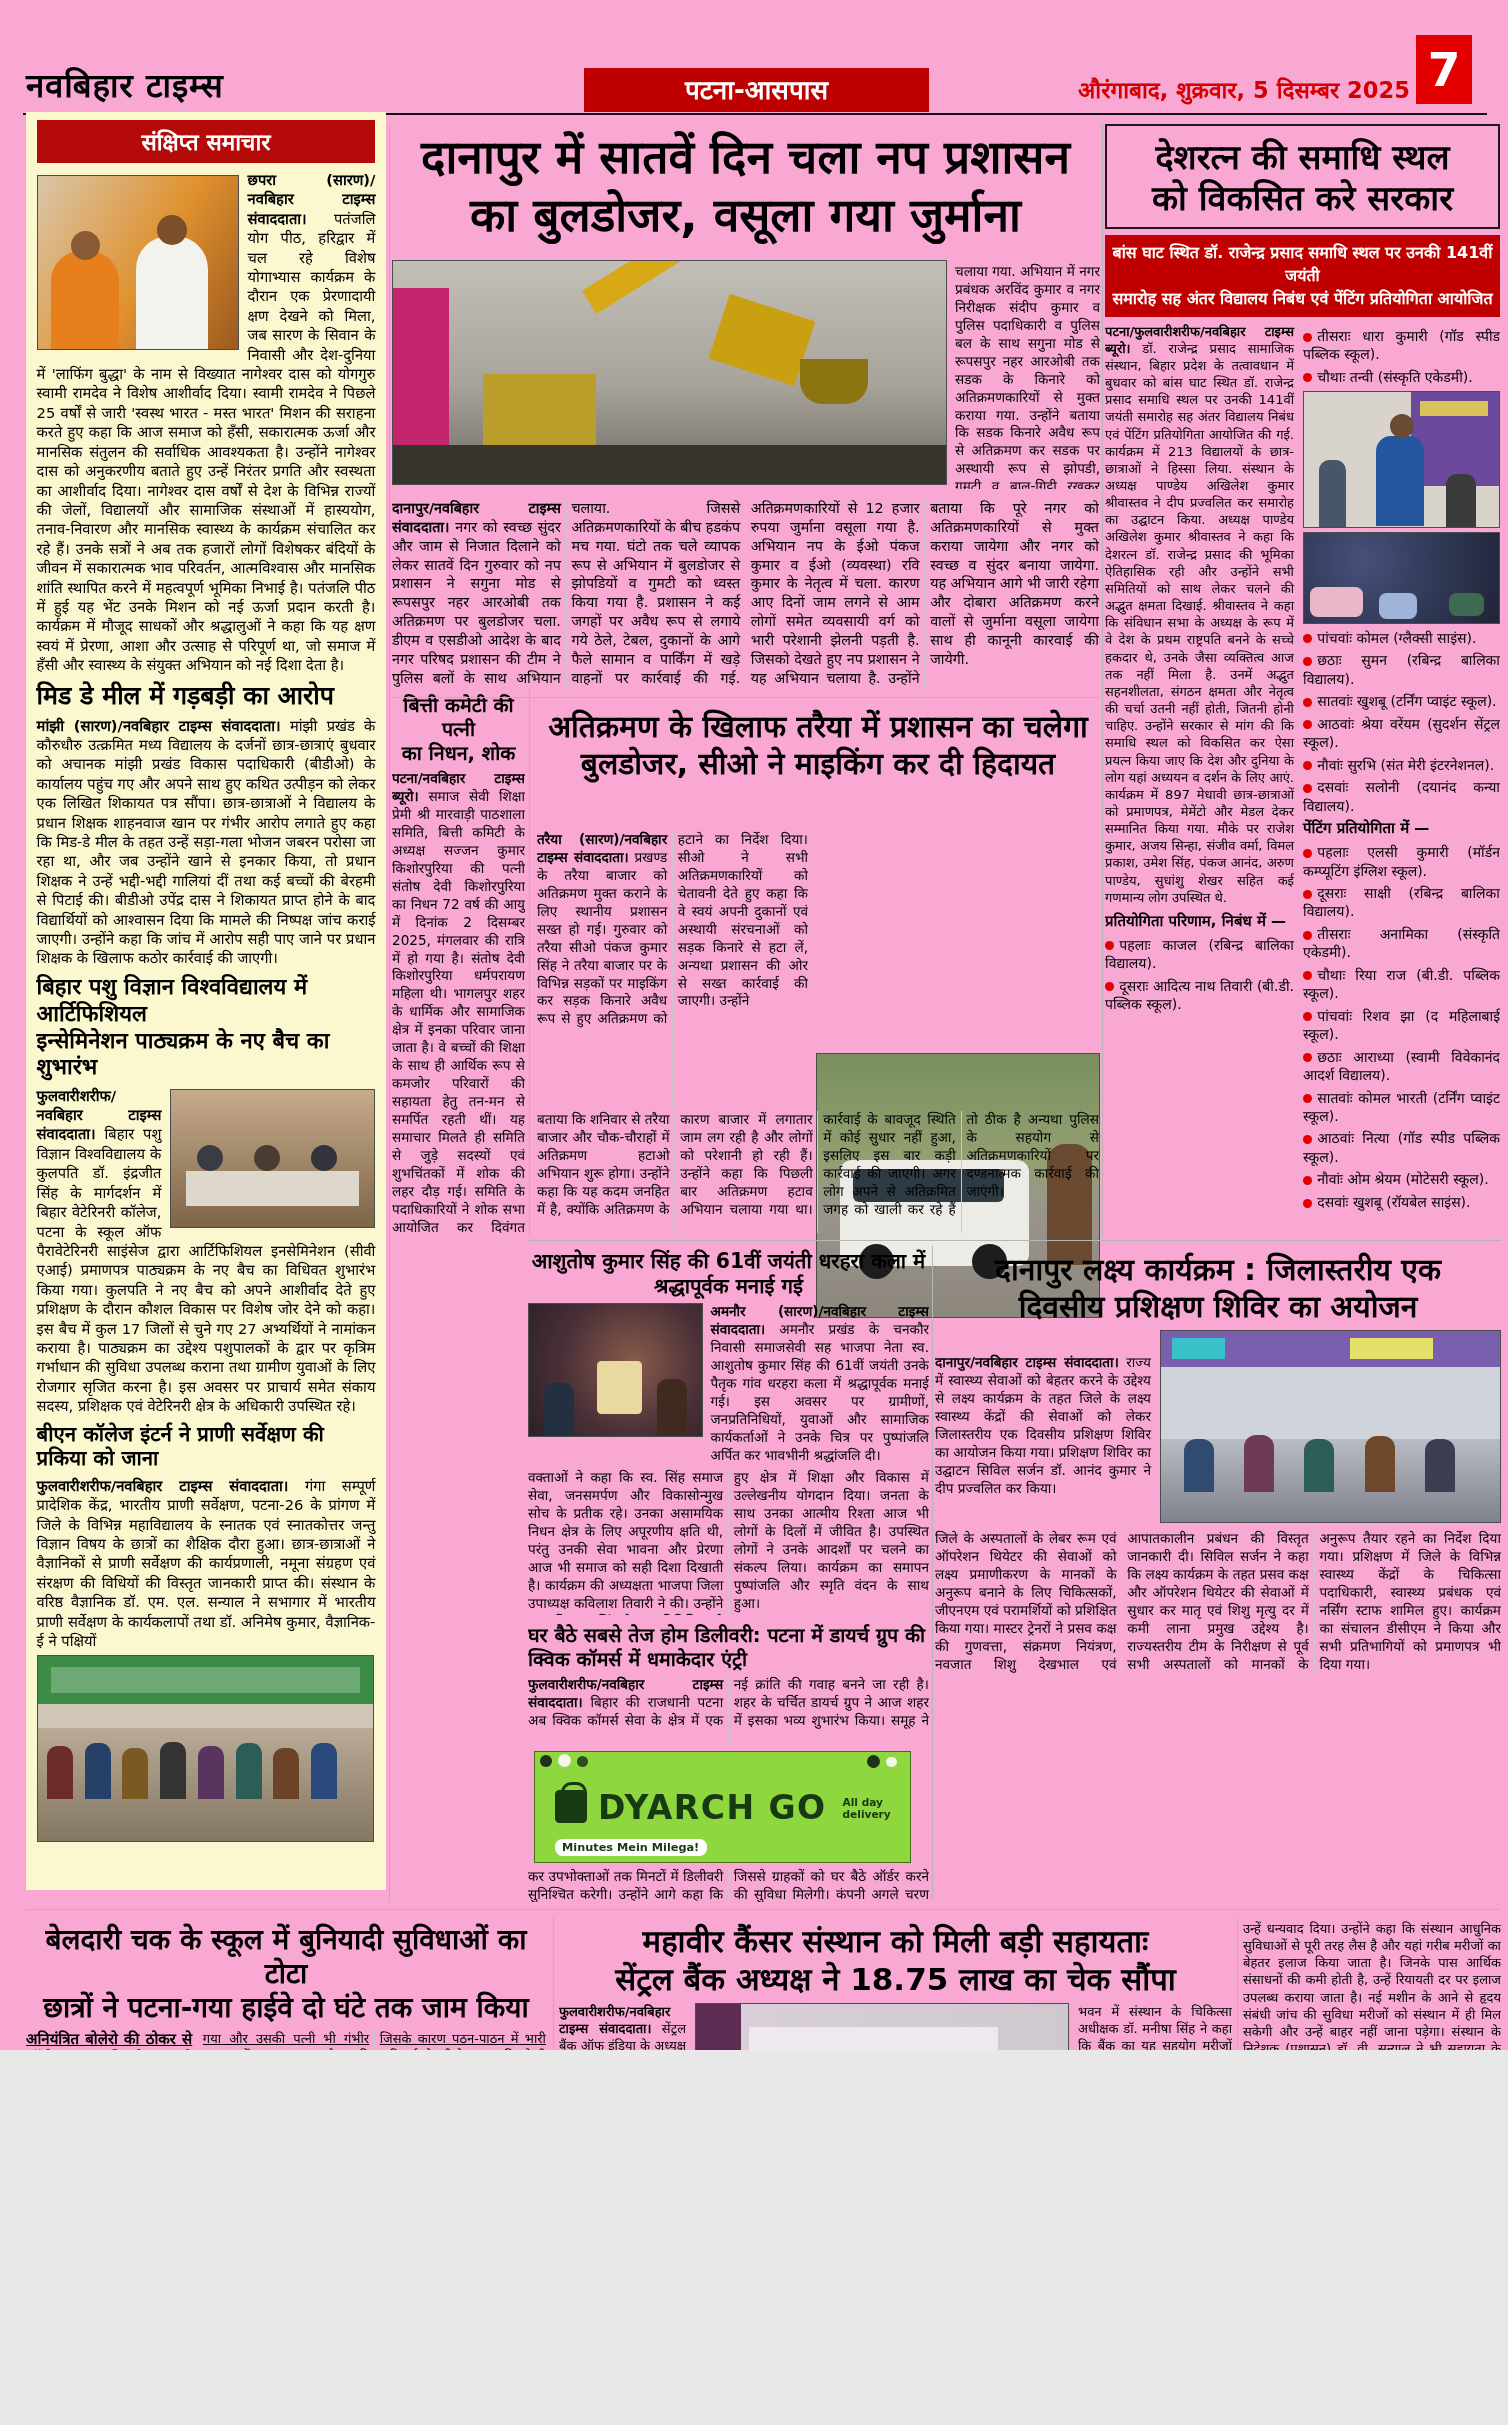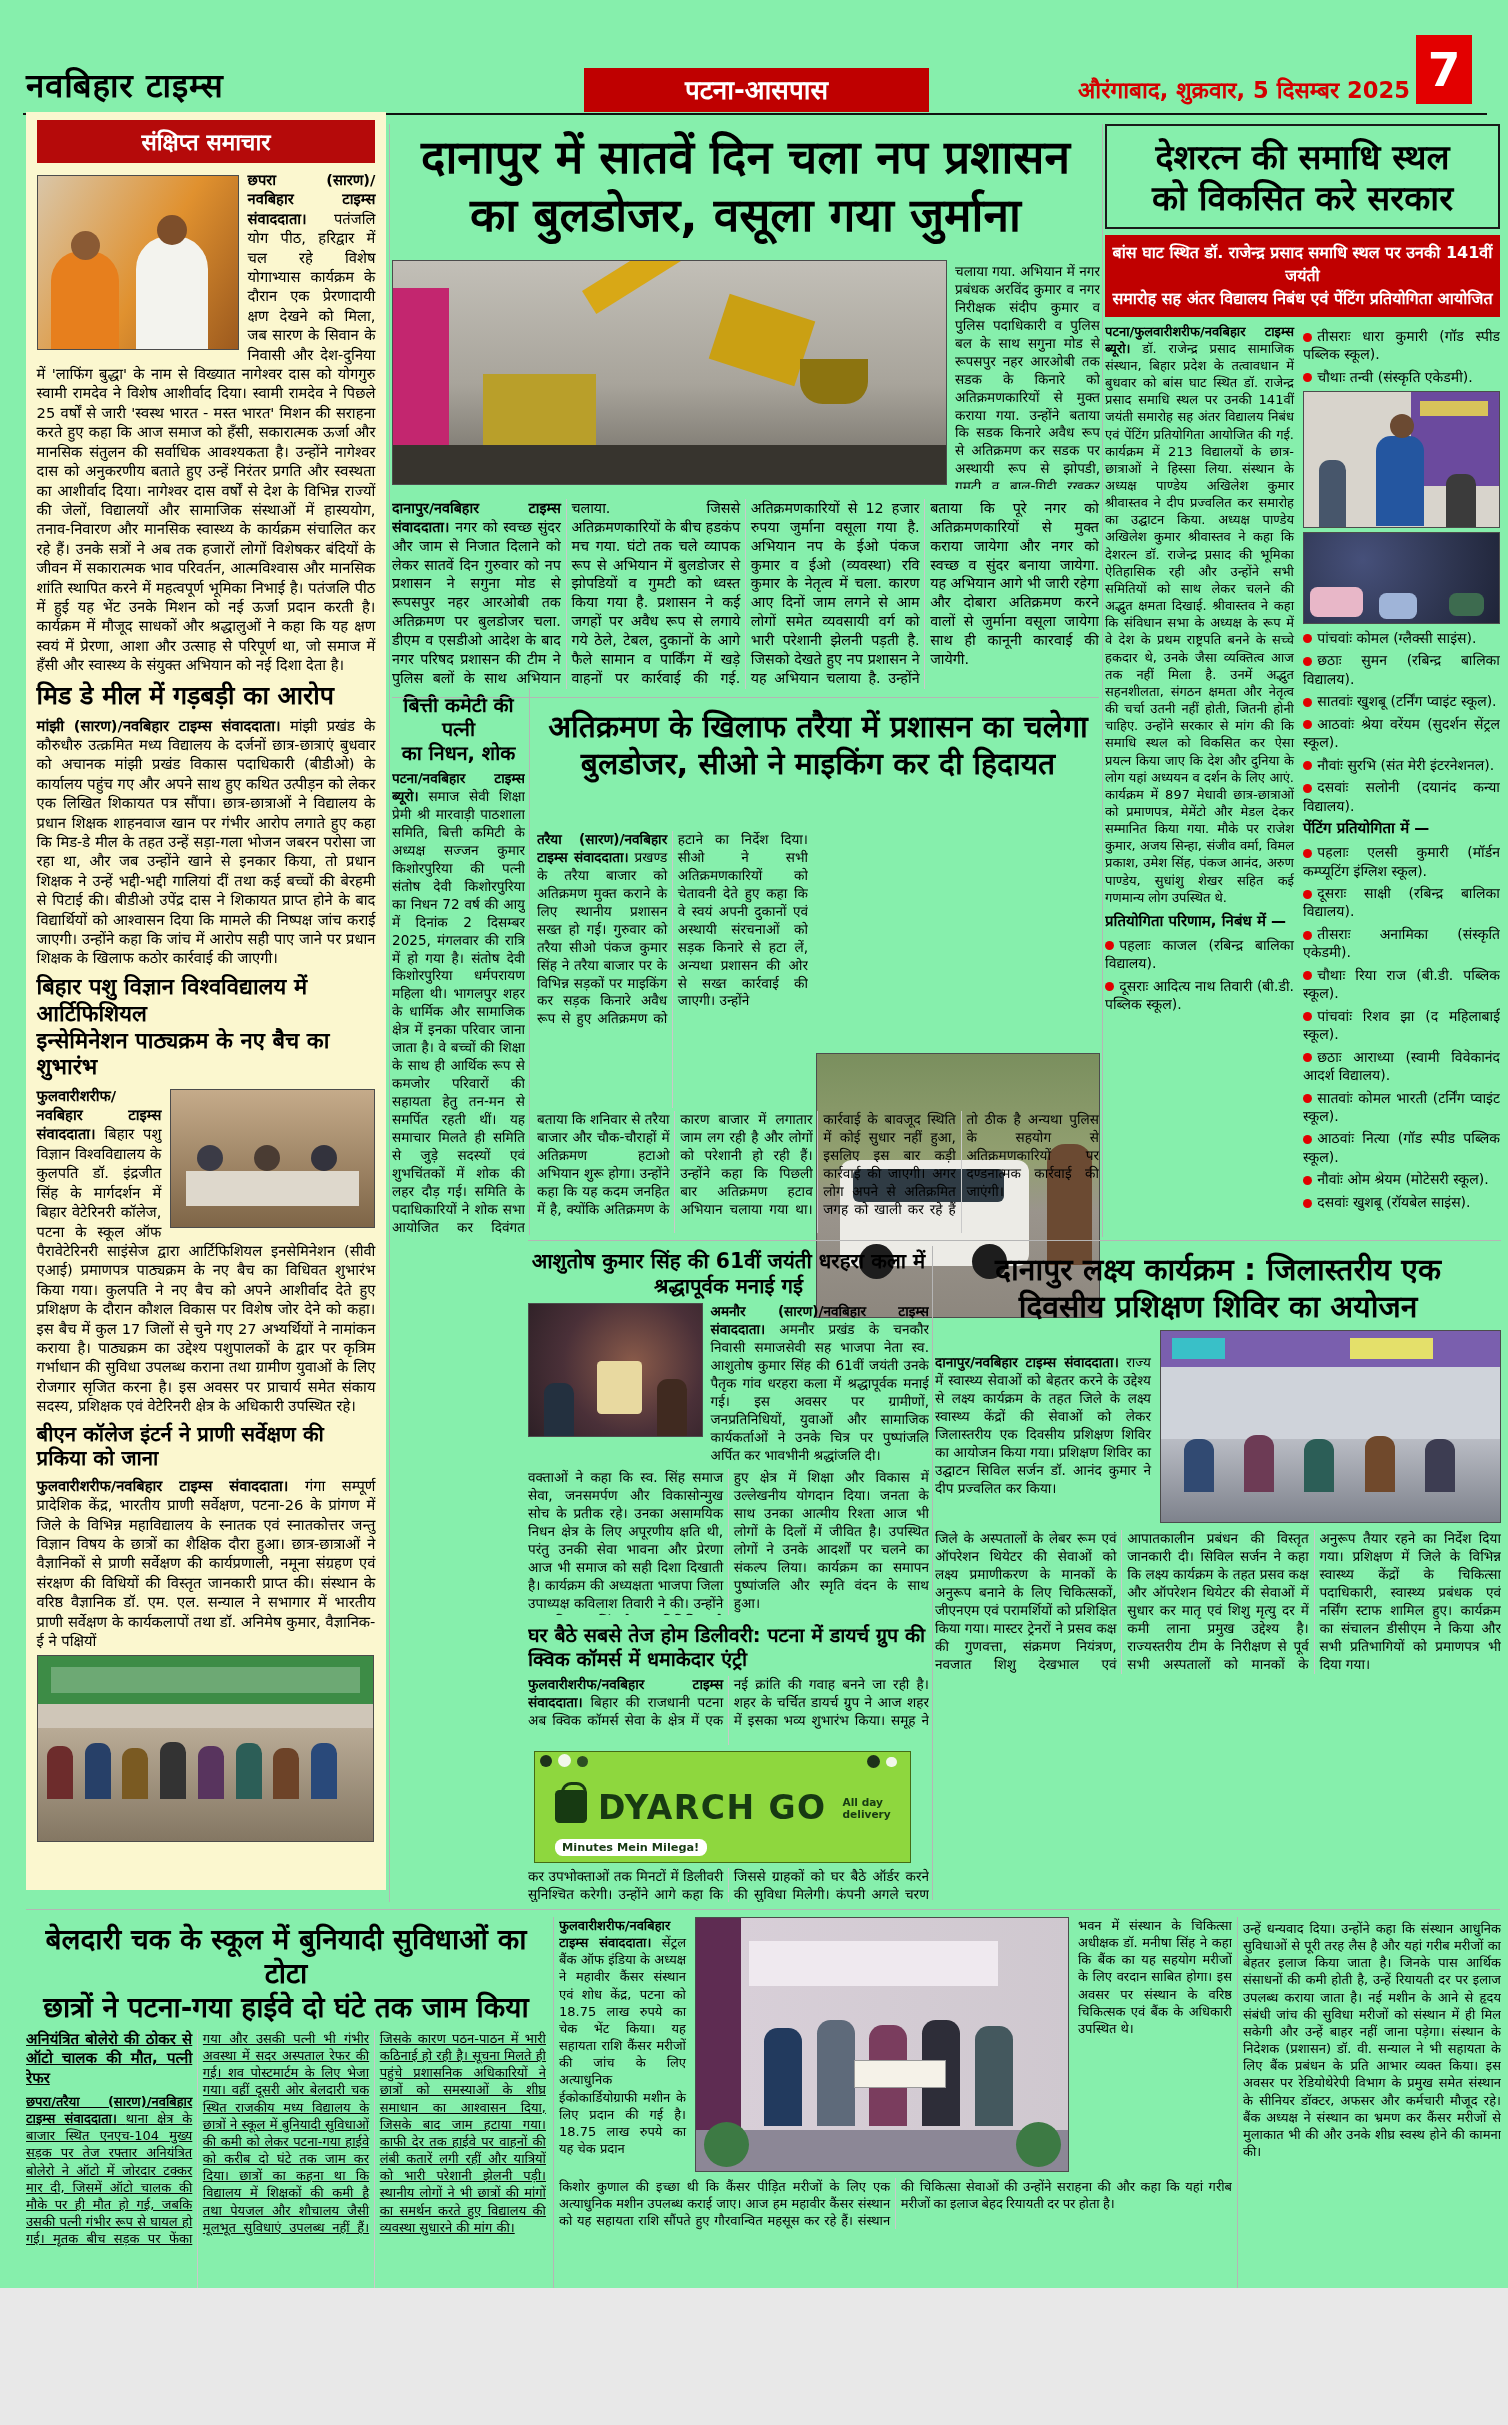--- a/index.html
+++ b/index.html
@@ -1,16 +1,16 @@
 <!DOCTYPE html>
 <html style="font-size:12px"><head>
 <meta charset="utf-8">
 <style>
   html,body{margin:0;padding:0;background:#e8e8e8;}
-  .page{position:relative;width:1508px;height:2288px;background:#86efac;overflow:hidden;
+  .page{position:relative;width:1508px;height:2050px;background:#f9a8d4;overflow:hidden;
         font-family:"DejaVu Sans","Liberation Sans",sans-serif;color:#000;}
   .abs{position:absolute;}
   .masthead{font-size:33px;font-weight:bold;letter-spacing:0.8px;}
   .badge{background:#bf0000;color:#fff;font-size:26px;font-weight:bold;text-align:center;line-height:44px;}
   .dateline{color:#d40000;font-size:22.6px;font-weight:bold;text-align:right;}
   .pagebox{background:#e30000;color:#fff;font-size:47px;font-weight:bold;text-align:center;line-height:69px;}
   .rule{background:#111;}
   .vline{position:absolute;width:0.8px;background:#b5b5b5;}
   .hline{position:absolute;height:0.8px;background:#b5b5b5;}
   .leftcol{background:#fbf7cf;padding:7.5px 10.6px;box-sizing:border-box;overflow:hidden;}
@@ -260,20 +260,22 @@
   <div class="abs clip" style="left:26px;top:1917px;width:520px;height:472px;">
     <div class="h-art h38">बेलदारी चक के स्कूल में बुनियादी सुविधाओं का टोटा
 छात्रों ने पटना-गया हाईवे दो घंटे तक जाम किया</div>
     <div class="cols3 body xs" style="height:354px;text-decoration:underline;">
       <div class="subhead">अनियंत्रित बोलेरो की ठोकर से ऑटो चालक की मौत, पत्नी रेफर</div>
       <b class="by">छपरा/तरैया (सारण)/नवबिहार टाइम्स संवाददाता।</b> <span>थाना क्षेत्र के बाजार स्थित एनएच-104 मुख्य सड़क पर तेज रफ्तार अनियंत्रित बोलेरो ने ऑटो में जोरदार टक्कर मार दी, जिसमें ऑटो चालक की मौके पर ही मौत हो गई, जबकि उसकी पत्नी गंभीर रूप से घायल हो गई। मृतक बीच सड़क पर फेंका गया और उसकी पत्नी भी गंभीर अवस्था में सदर अस्पताल रेफर की गई। शव पोस्टमार्टम के लिए भेजा गया। वहीं दूसरी ओर बेलदारी चक स्थित राजकीय मध्य विद्यालय के छात्रों ने स्कूल में बुनियादी सुविधाओं की कमी को लेकर पटना-गया हाईवे को करीब दो घंटे तक जाम कर दिया। छात्रों का कहना था कि विद्यालय में शिक्षकों की कमी है तथा पेयजल और शौचालय जैसी मूलभूत सुविधाएं उपलब्ध नहीं हैं। जिसके कारण पठन-पाठन में भारी कठिनाई हो रही है। सूचना मिलते ही पहुंचे प्रशासनिक अधिकारियों ने छात्रों को समस्याओं के शीघ्र समाधान का आश्वासन दिया, जिसके बाद जाम हटाया गया। काफी देर तक हाईवे पर वाहनों की लंबी कतारें लगी रहीं और यात्रियों को भारी परेशानी झेलनी पड़ी। स्थानीय लोगों ने भी छात्रों की मांगों का समर्थन करते हुए विद्यालय की व्यवस्था सुधारने की मांग की।</span>
     </div>
   </div>
 
   <div class="abs clip" style="left:559px;top:1917px;width:673px;height:472px;">
+    <div class="h-art h42">महावीर कैंसर संस्थान को मिली बड़ी सहायताः
+सेंट्रल बैंक अध्यक्ष ने 18.75 लाख का चेक सौंपा</div>
     <div style="display:flex;gap:9px;">
       <p class="body xs" style="width:127px;flex:0 0 auto;margin:0;">
         <b class="by">फुलवारीशरीफ/नवबिहार टाइम्स संवाददाता।</b> <span>सेंट्रल बैंक ऑफ इंडिया के अध्यक्ष ने महावीर कैंसर संस्थान एवं शोध केंद्र, पटना को 18.75 लाख रुपये का चेक भेंट किया। यह सहायता राशि कैंसर मरीजों की जांच के लिए अत्याधुनिक ईकोकार्डियोग्राफी मशीन के लिए प्रदान की गई है। 18.75 लाख रुपये का यह चेक प्रदान</span>
       </p>
       <div class="ph" style="width:374px;height:255px;flex:0 0 auto;background:linear-gradient(90deg,#5e2c52 0%,#5e2c52 12%,#d8cfd8 12%,#cfc8cf 100%);">
         <div style="position:absolute;left:53px;top:22.6px;width:249px;height:45px;background:#efe9ef;"></div>
         <div style="position:absolute;left:68px;bottom:45px;width:38px;height:98px;background:#223a5e;border-radius:13.6px 13.6px 0 0;"></div>
         <div style="position:absolute;left:121px;bottom:45px;width:38px;height:106px;background:#5e6a7a;border-radius:13.6px 13.6px 0 0;"></div>
         <div style="position:absolute;left:173px;bottom:45px;width:38px;height:101px;background:#7a3d5e;border-radius:13.6px 13.6px 0 0;"></div>
         <div style="position:absolute;left:226px;bottom:45px;width:38px;height:106px;background:#2d2d38;border-radius:13.6px 13.6px 0 0;"></div>

